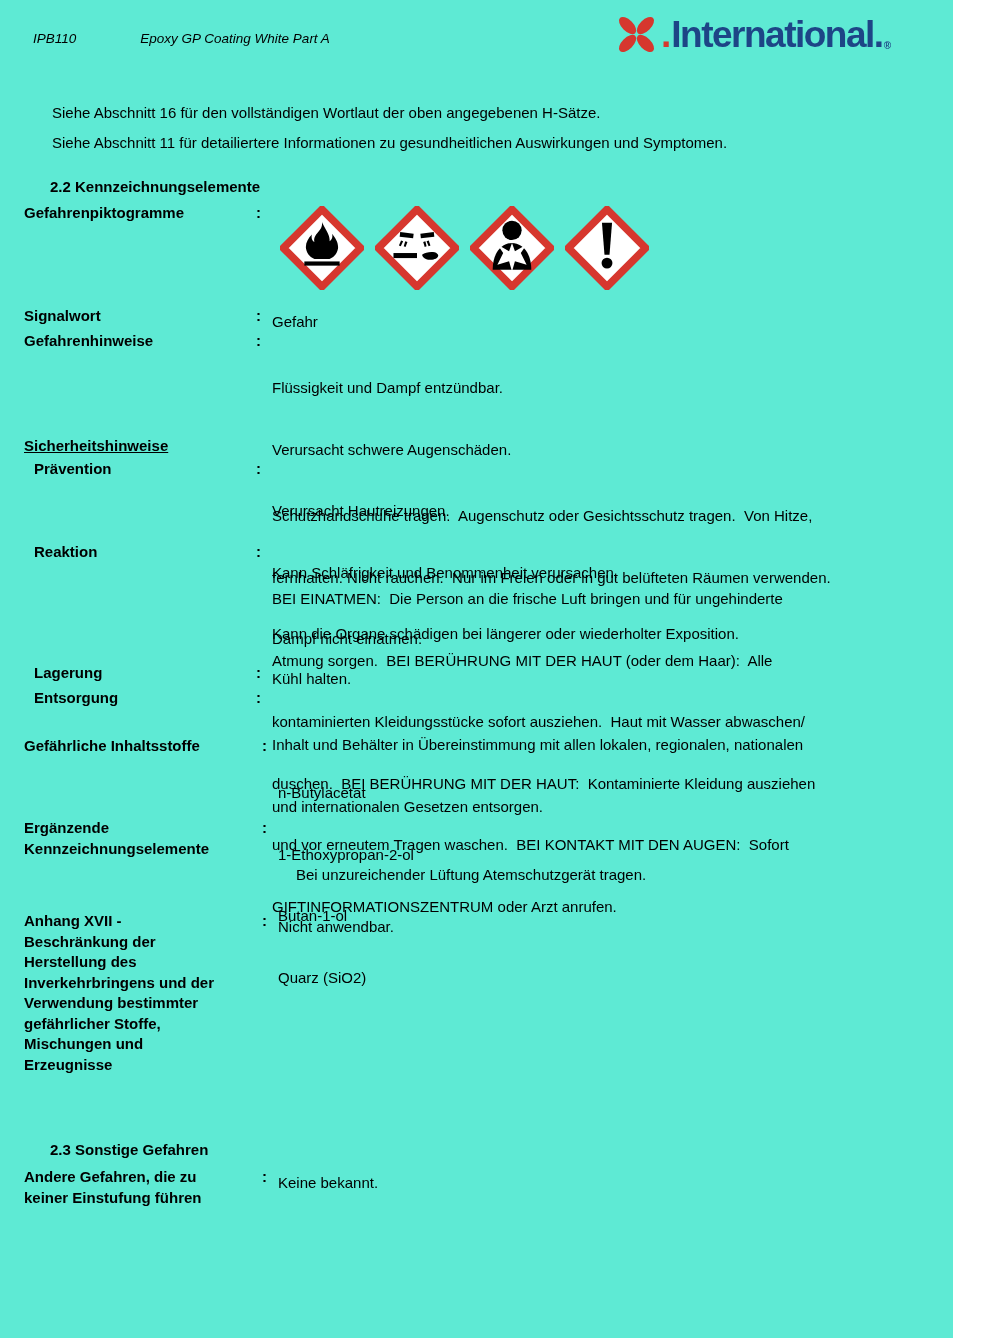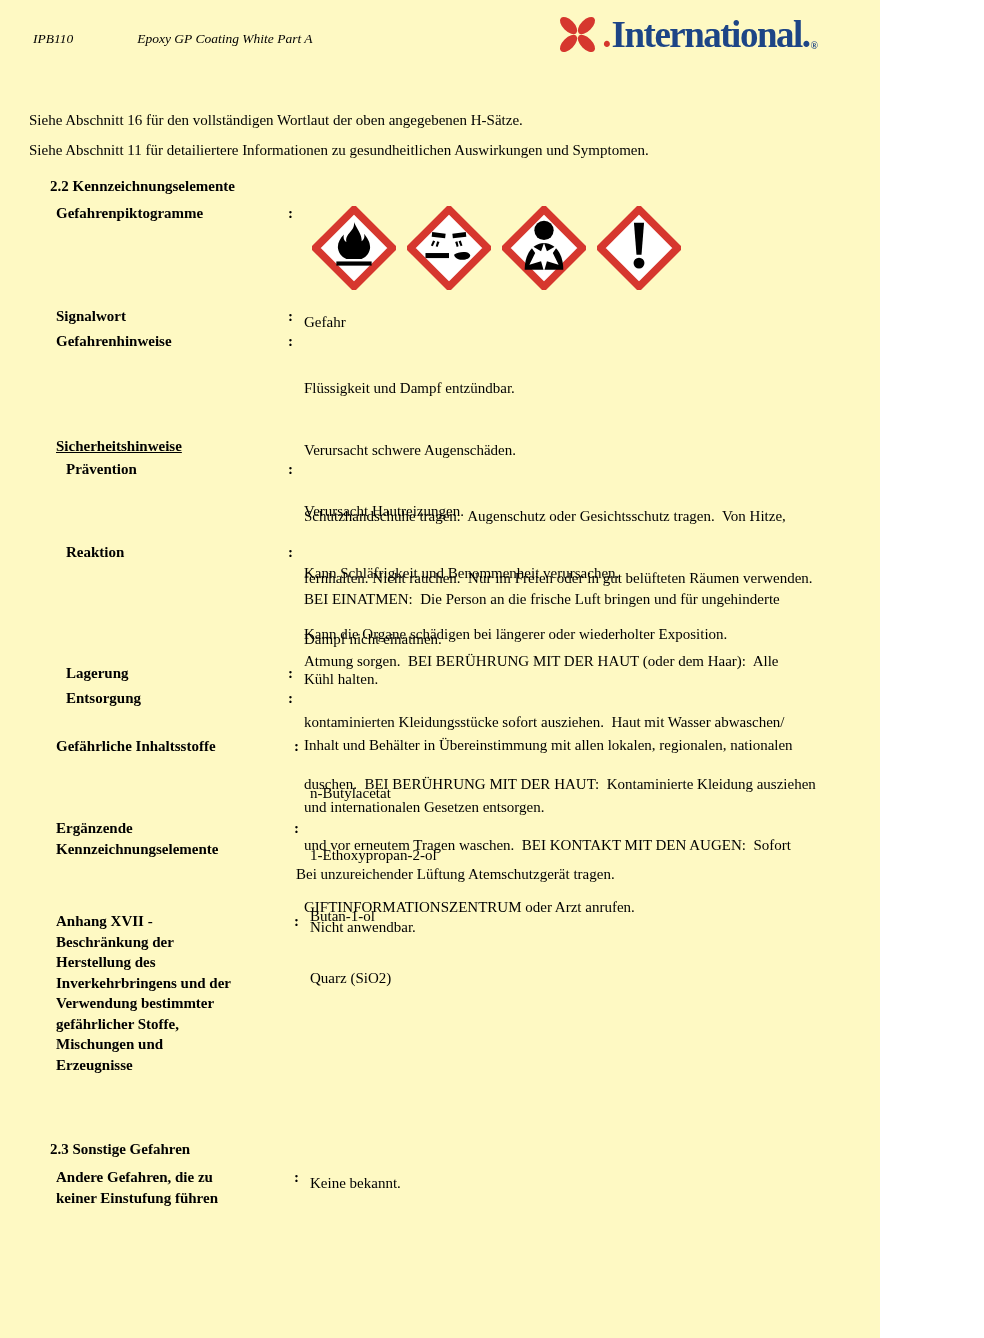--- a/index.html
+++ b/index.html
@@ -1,44 +1,44 @@
 <!DOCTYPE html>
 <html><head>
 <meta charset="utf-8">
 <style>
   * { box-sizing: border-box; }
   html,body { margin:0; padding:0; background:#ffffff; }
   .page {
-    position:relative; width:880px; height:1338px; background:#fef9c3;
-    font-family:Liberation Serif, serif; font-size:15px; color:#000;
+    position:relative; width:953px; height:1338px; background:#5eead4;
+    font-family:Liberation Sans, sans-serif; font-size:15px; color:#000;
     overflow:hidden;
   }
 
   
   .header-meta { position:absolute; top:31px; left:33px; display:flex; gap:64px;
                  font-style:italic; font-size:13.5px; }
   .logo { position:absolute; top:11px; right:62px; display:flex; align-items:center; }
   .logo svg.pinwheel { width:47px; height:47px; margin-right:1px; }
   .logo-dot-red { color:#d6372e; font-size:37px; font-weight:bold; }
   .logo-text { font-size:37px; font-weight:bold; color:#1d4586; letter-spacing:-1.5px; }
   .logo-reg { font-size:10px; font-weight:bold; color:#1d4586; align-self:flex-end; margin:0 0 7px 1px; }
 
   
   .section-box { position:absolute; top:64px; left:30px; right:29px;
                  border:2px solid #222; padding:2px 8px 5px; background:#fff; }
   .section-title { color:#2b4a8f; font-weight:bold; font-size:21.5px; }
 
   
-  .intro-line { position:absolute; left:29px; white-space:pre-wrap;margin-top:8px; }
+  .intro-line { position:absolute; left:52px; white-space:pre-wrap; }
 
   
   .subheading { position:absolute; left:38px; font-weight:bold; font-size:15px;margin-left:12px; }
 
   
-  .row { position:absolute; left:0; right:0; padding-left:56px;
+  .row { position:absolute; left:0; right:0; padding-left:24px;
          display:grid; grid-template-columns:232px 16px 650px; line-height:20.5px; }
   .row .label { font-weight:bold; }
   .row.nested .label { padding-left:10px; }
   .row.tight { grid-template-columns:238px 16px 650px; }
   .colon { font-weight:bold; }
   .value { white-space:pre-wrap;margin-top:6px; }
   .vline { white-space:pre-wrap; }
   .underlined { text-decoration:underline; }
 
   

